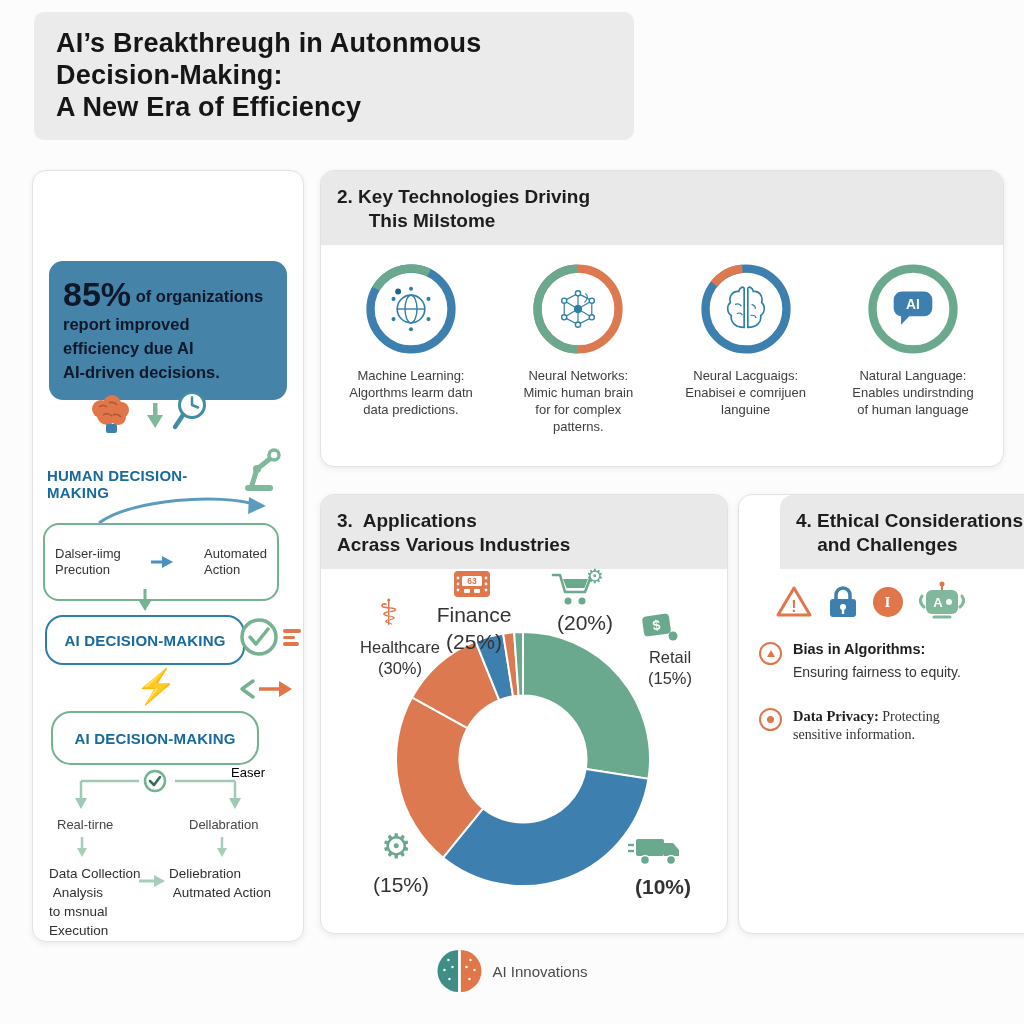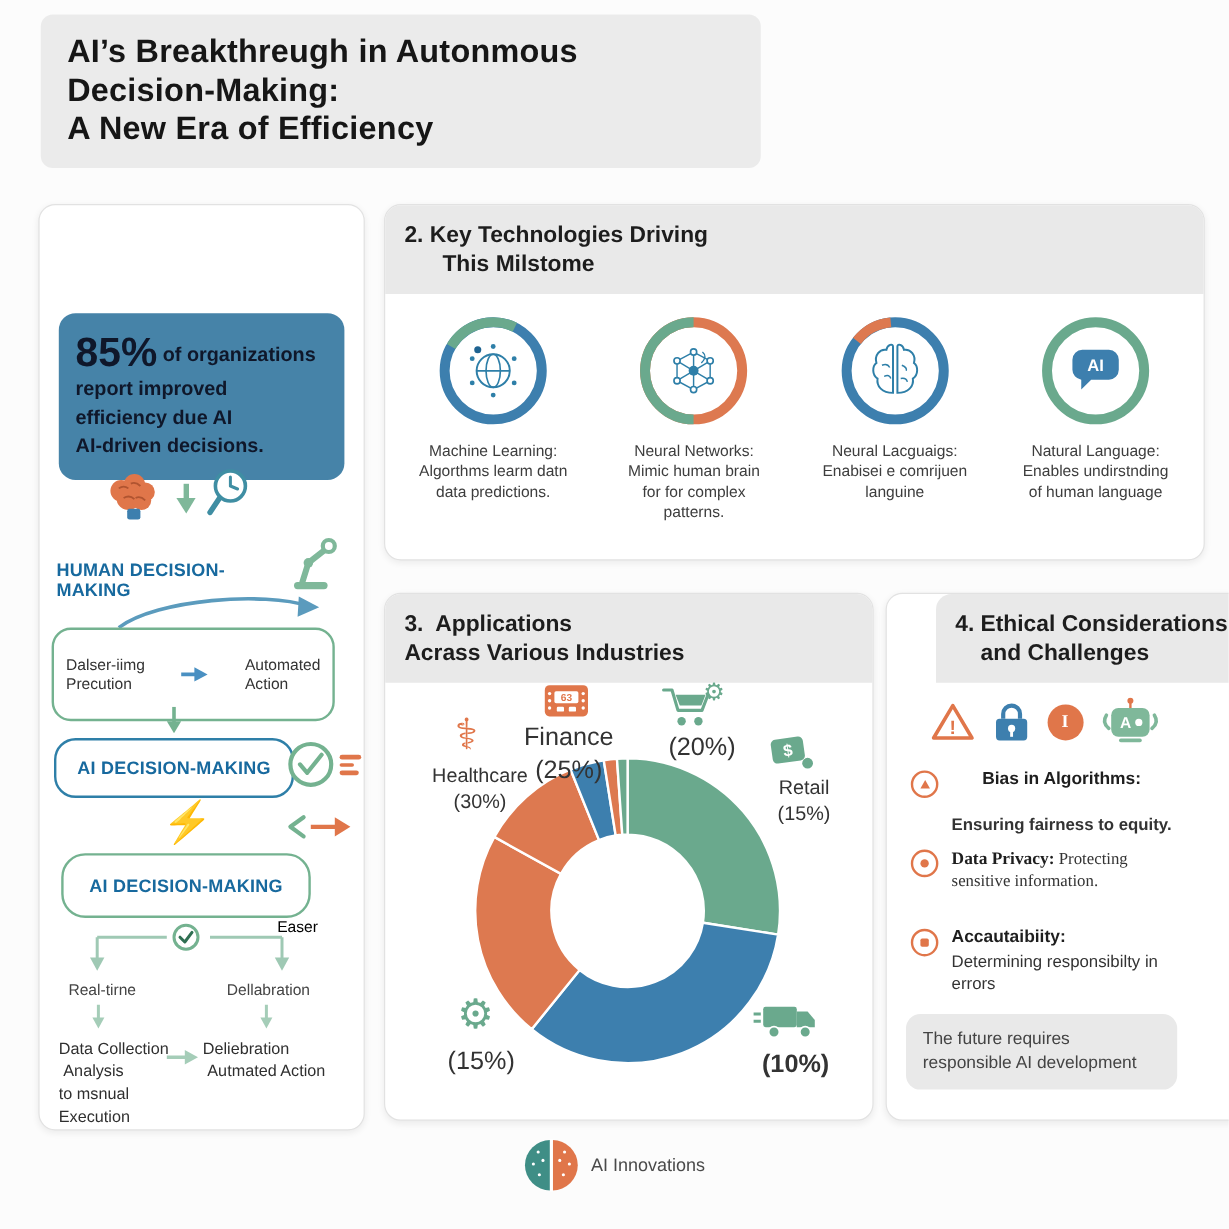--- a/index.html
+++ b/index.html
@@ -341,48 +341,37 @@
         <circle cx="33" cy="21" r="3" fill="#fff"></circle>
         <path d="M6,15 q-4,6 2,11 M46,15 q4,6 -2,11" stroke="#7fb89a" stroke-width="3" fill="none" stroke-linecap="round"></path>
         <line x1="18" y1="36" x2="34" y2="36" stroke="#7fb89a" stroke-width="3" stroke-linecap="round"></line>
       </svg>
     </div>
 
     <div class="abs bullet" style="left:20px;top:146px;width:226px;">
       <div class="marker">
           <div class="m-tri"></div>
         </div>
-      <div style="margin-left:11px;text-align:center;">
+      <div style="margin-left:11px;">
         <div class="b-title">Bias in Algorithms:</div>
-        <div class="b-desc" style="margin-top:21px;font-weight:bold;">Ensuring fairness to equity.</div>
+        <div class="b-desc" style="margin-top:6px;">Ensuring fairness to equity.</div>
       </div>
     </div>
 
     <div class="abs bullet" style="left:20px;top:212px;width:226px;font-family:Liberation Serif, serif;">
       <div class="marker">
           <div class="m-dot"></div>
         </div>
       <div class="b-desc" style="margin-left:11px;width:190px;">
         <span class="b-title">Data Privacy:</span>
         <span>Protecting sensitive information.</span>
       </div>
     </div>
 
-    <div class="abs bullet" style="left:20px;top:278px;width:226px;">
-      <div class="marker">
-          <div class="m-sq"></div>
-        </div>
-      <div style="margin-left:11px;width:190px;">
-        <div class="b-title">Accautaibiity:</div>
-        <div class="b-desc" style="margin-top:3px;">Determining responsibilty in errors</div>
-      </div>
-    </div>
-
-    <div class="abs note-box pw" style="left:16px;top:350px;width:198px;">The future requires
-responsible AI development</div>
+
   </div>
 
   <div class="abs footer" style="left:50%;top:948px;transform:translateX(-50%);">
     <svg width="46" height="46" viewBox="0 0 46 46">
       <path d="M22,2 A21,21 0 0 0 22,44 Z" fill="#3f8e86"></path>
       <path d="M24,2 A21,21 0 0 1 24,44 Z" fill="#e0764a"></path>
       <rect x="21.7" y="1" width="2.6" height="44" fill="#fff"></rect>
       <g fill="#fff">
         <circle cx="12" cy="12" r="1.3"></circle>
           <circle cx="8" cy="22" r="1.3"></circle>

